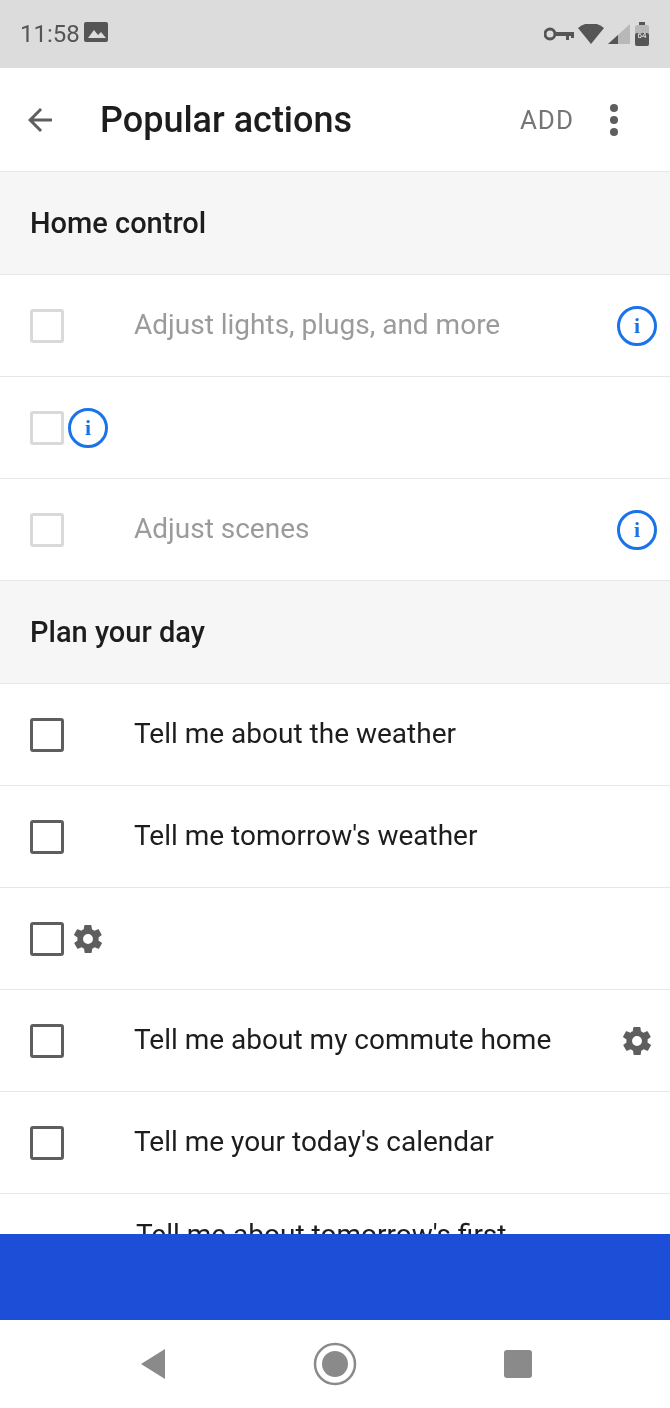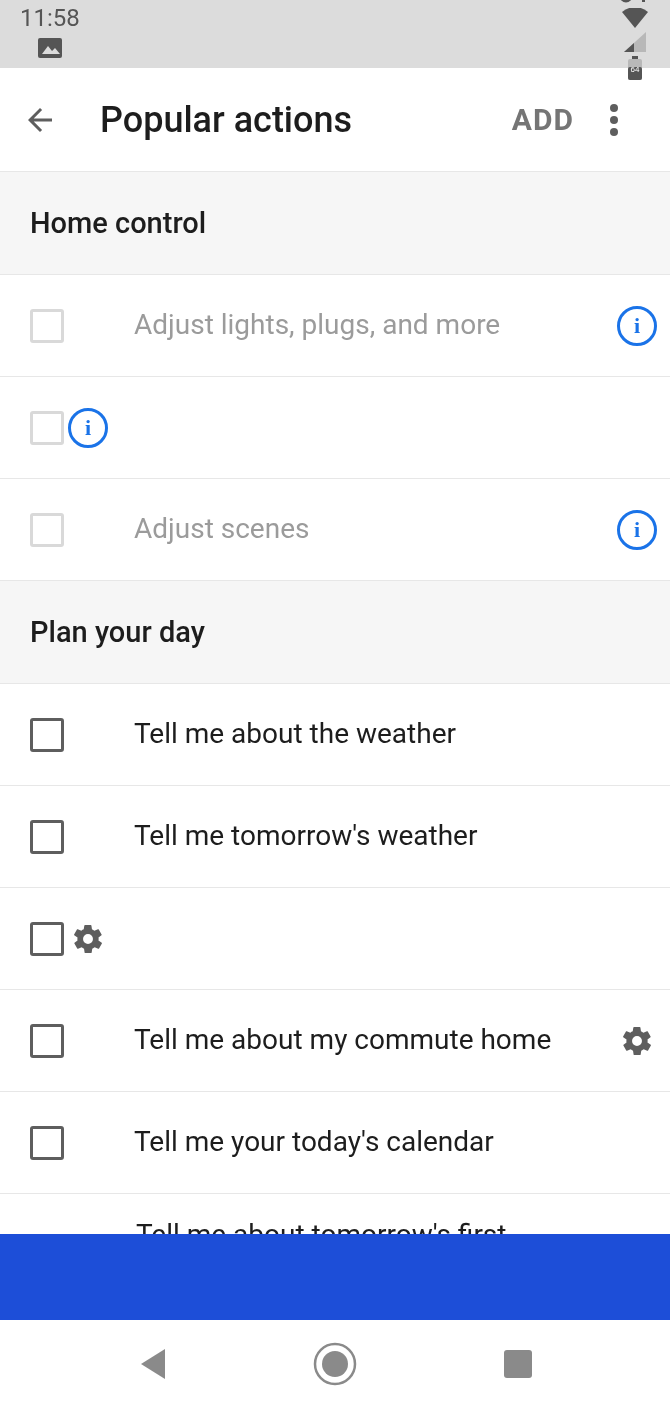--- a/index.html
+++ b/index.html
@@ -7,41 +7,41 @@
   .status-bar {
     height: 68px;
     background: #dcdcdc;
     display: flex;
     align-items: center;
     justify-content: space-between;
     padding: 0 20px;
     color: #555;
     font-size: 24px;
   }
-  .status-left, .status-right { display: flex; align-items: center; gap: 4px; flex-direction: column; }
+  .status-left, .status-right { display: flex; align-items: center; gap: 4px; }
   .status-right svg { display: block; }
   .app-bar {
     height: 104px;
     background: #fff;
     display: flex;
     align-items: center;
     padding: 0 36px 0 10px;
     border-bottom: 1px solid #e7e7e7;
   }
   .app-bar .back { width: 60px; display:flex; align-items:center; justify-content:center; }
   .app-bar .title {
     flex: 1;
     font-size: 36px;
     font-weight: 500;
     color: #1d1d1d;
     padding-left: 30px;
   }
   .app-bar .add {
-    font-size: 30px;
-    font-weight: 700;
+    font-size: 26px;
+    font-weight: 400;
     color: #757575;
     letter-spacing: 1px;
     padding: 0 20px;
   }
   .app-bar .menu { width: 40px; display:flex; align-items:center; justify-content:center; }
   .content {
     height: calc(1408px - 68px - 104px - 88px);
     overflow: hidden;
     background: #1d4ed8;
   }

